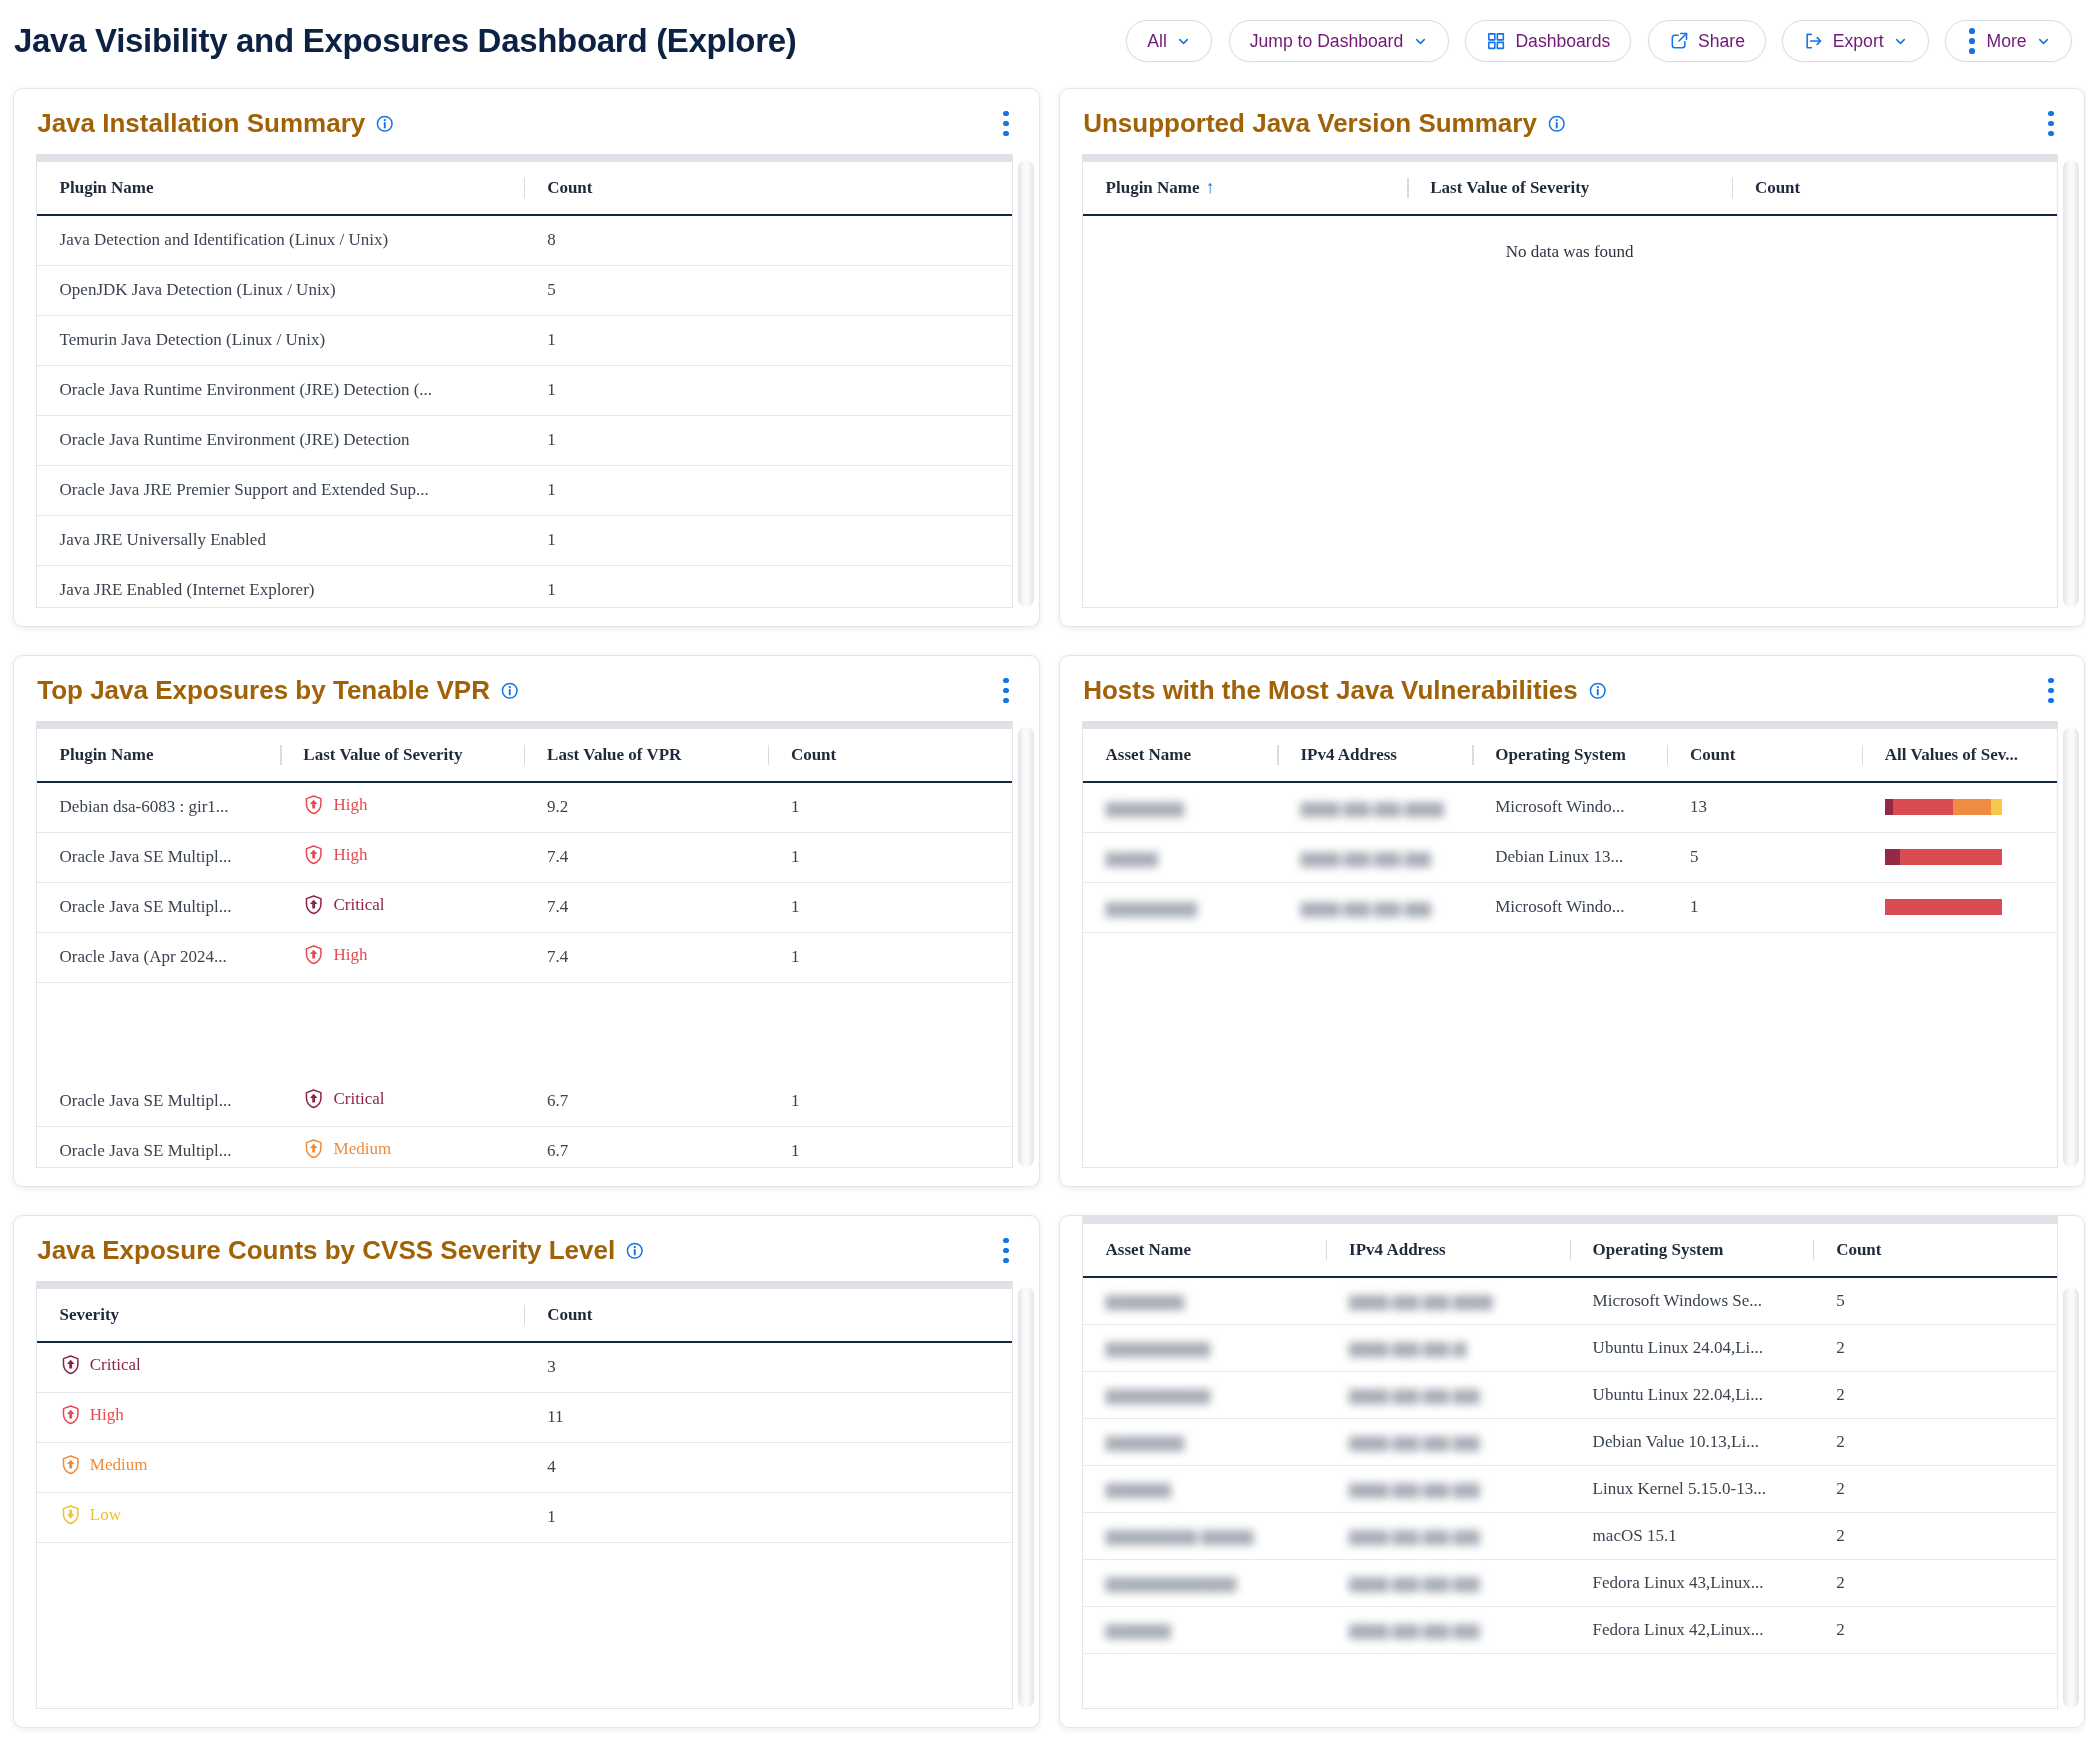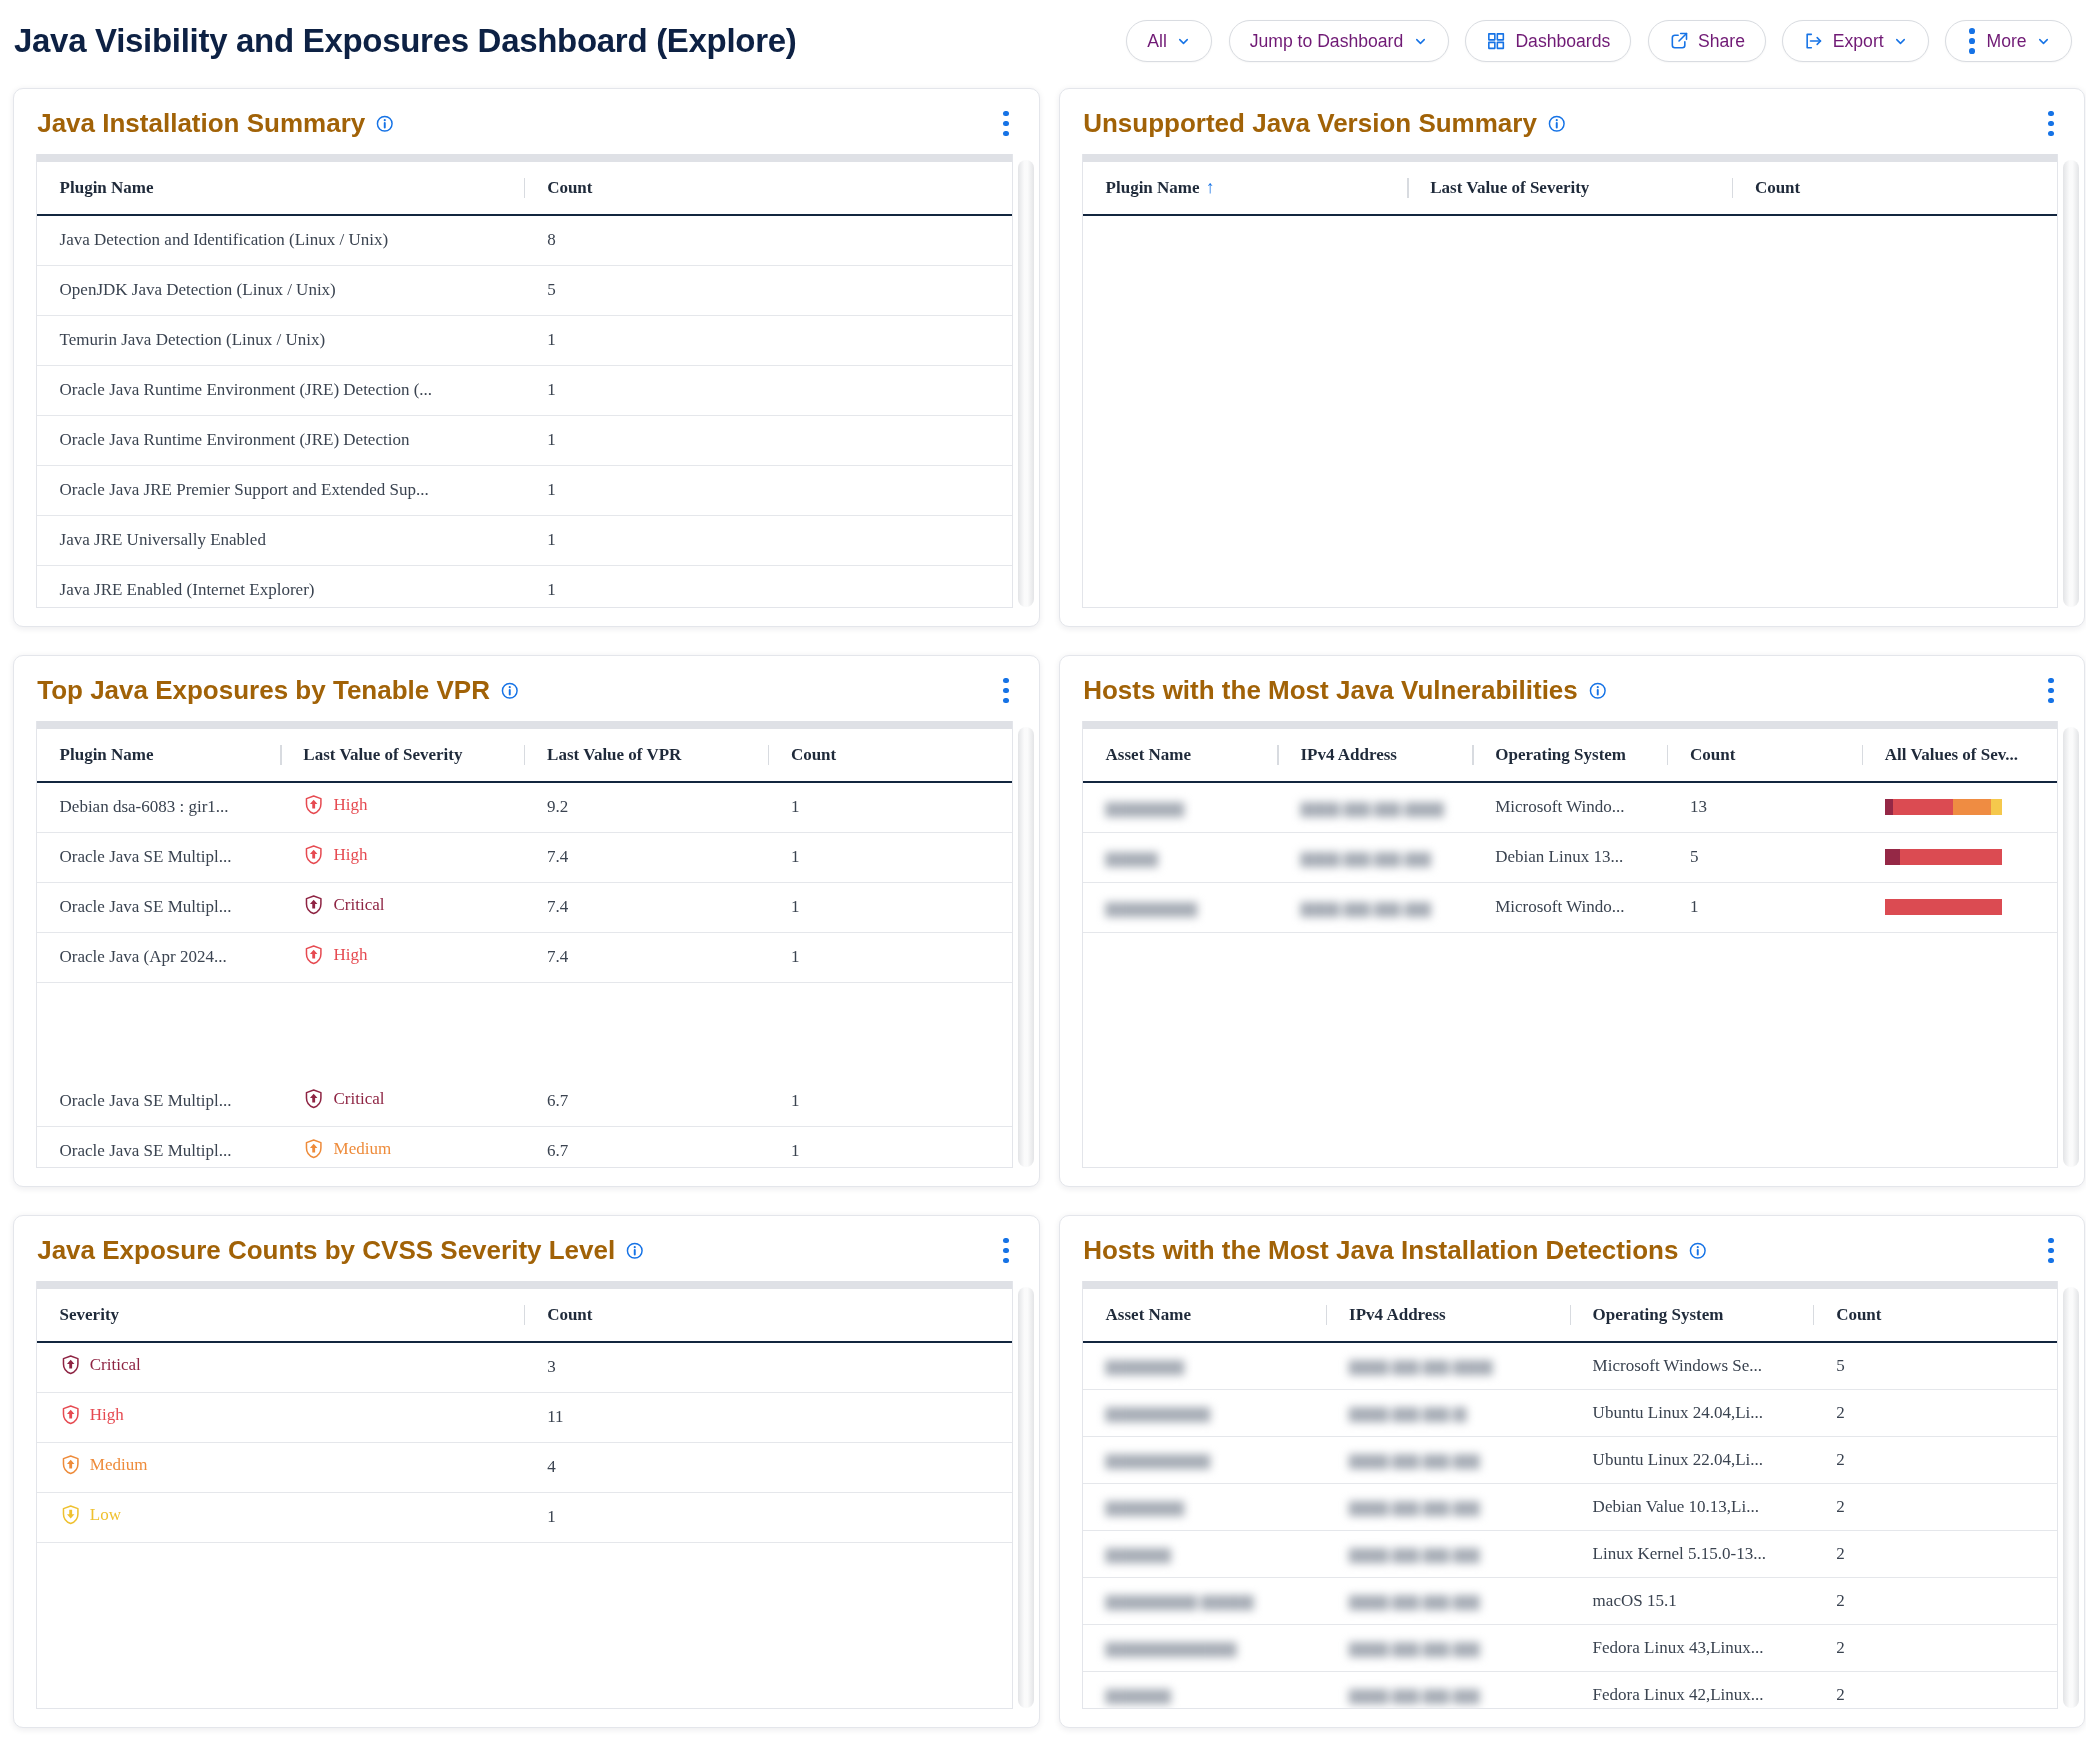--- a/index.html
+++ b/index.html
@@ -229,20 +229,23 @@
     </div>
     <div class="tbl cols3">
       <div class="topbar"></div>
       <div class="thead">
         <div class="hcell c0">
           <span>Plugin Name</span><span class="sort-arrow">↑</span>
         </div>
         <div class="hcell c1">Last Value of Severity</div>
         <div class="hcell c2">Count</div>
       </div>
+      <div class="tbody empty-body">
+        <div class="empty-msg">No data was found</div>
+      </div>
     </div>
     <div class="vtrack"></div>
   </section>
 
   <section class="panel">
     <div class="panel-head">
       <div class="panel-title-wrap">
         <h2 class="panel-title">Top Java Exposures by Tenable VPR</h2>
         <span class="info-icon">
           <svg viewBox="0 0 24 24">
@@ -520,37 +523,20 @@
               </span>
             </div>
             <div class="cell c1">1</div>
           </div>
         </div>
     </div>
     <div class="vtrack"></div>
   </section>
 
   <section class="panel panel-host-installs">
-    <div class="panel-head">
-      <div class="panel-title-wrap">
-        <h2 class="panel-title">Hosts with the Most Java Installation Detections</h2>
-        <span class="info-icon">
-          <svg viewBox="0 0 24 24">
-              <circle class="ring" cx="12" cy="12" r="9"></circle>
-              <line x1="12" y1="11" x2="12" y2="16.5"></line>
-              <circle class="dot" cx="12" cy="7.6" r="1.3"></circle>
-            </svg>
-        </span>
-      </div>
-      <span class="kebab">
-          <i></i>
-          <i></i>
-          <i></i>
-        </span>
-    </div>
     <div class="tbl cols4">
       <div class="topbar"></div>
       <div class="thead">
         <div class="hcell c0">Asset Name</div>
         <div class="hcell c1">IPv4 Address</div>
         <div class="hcell c2">Operating System</div>
         <div class="hcell c3">Count</div>
       </div>
       <div class="tbody">
 

